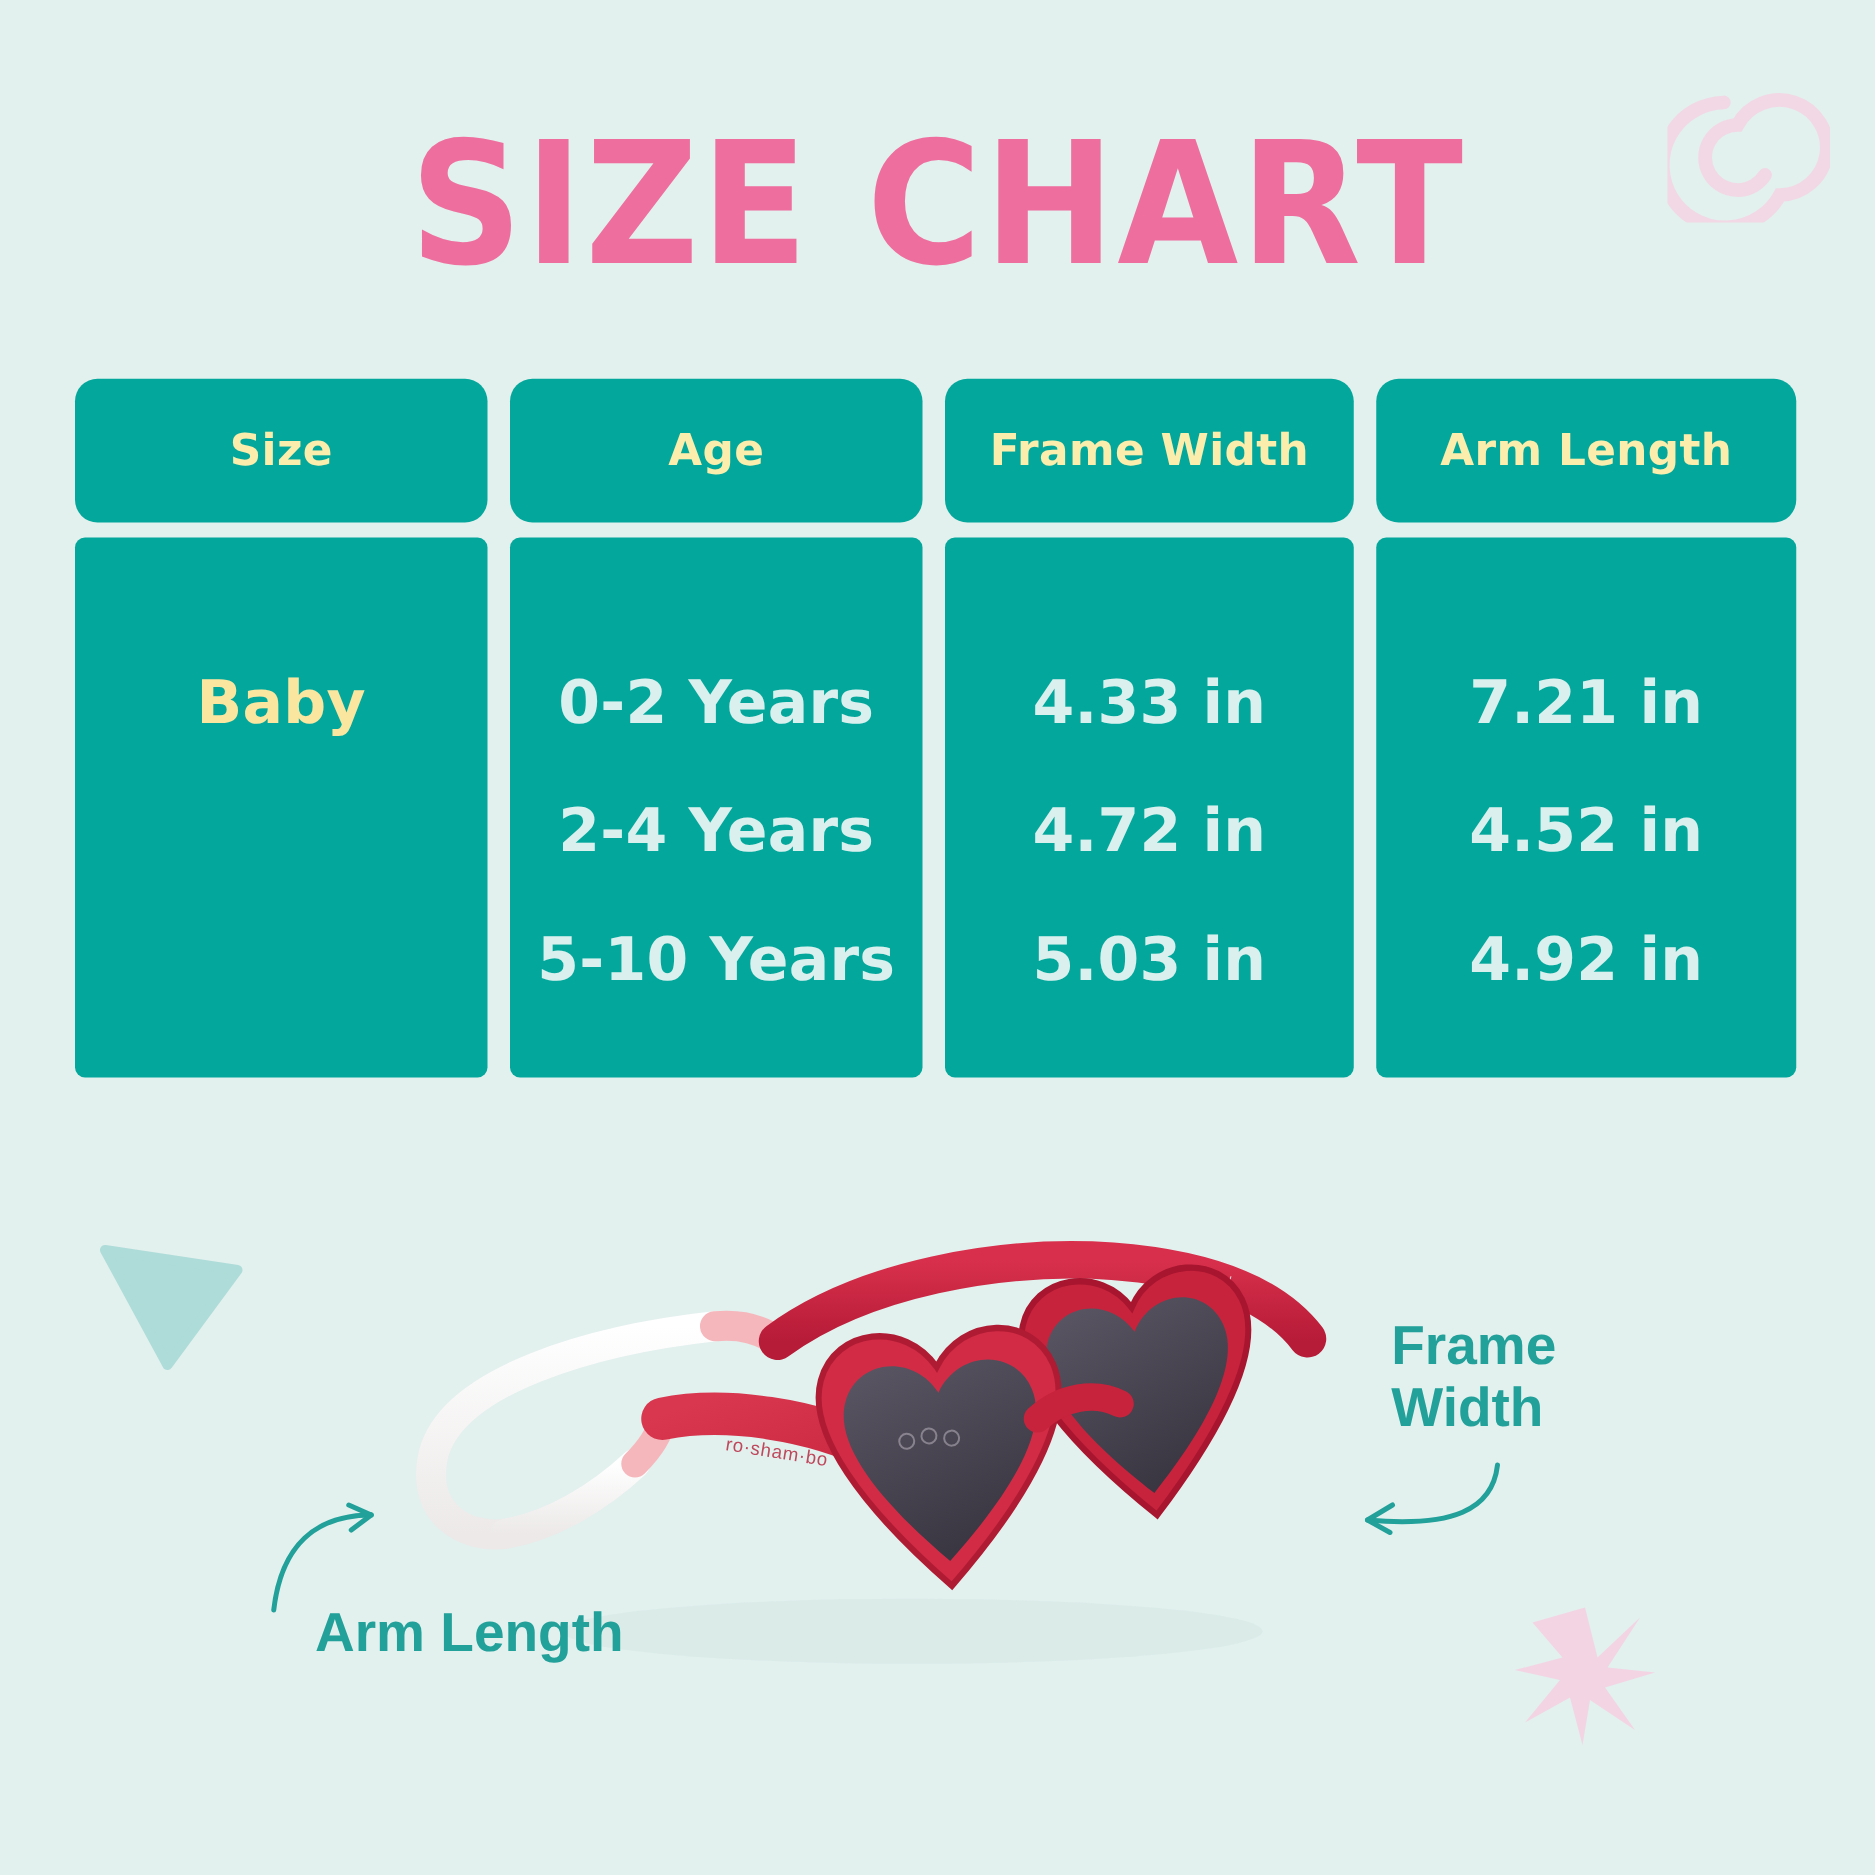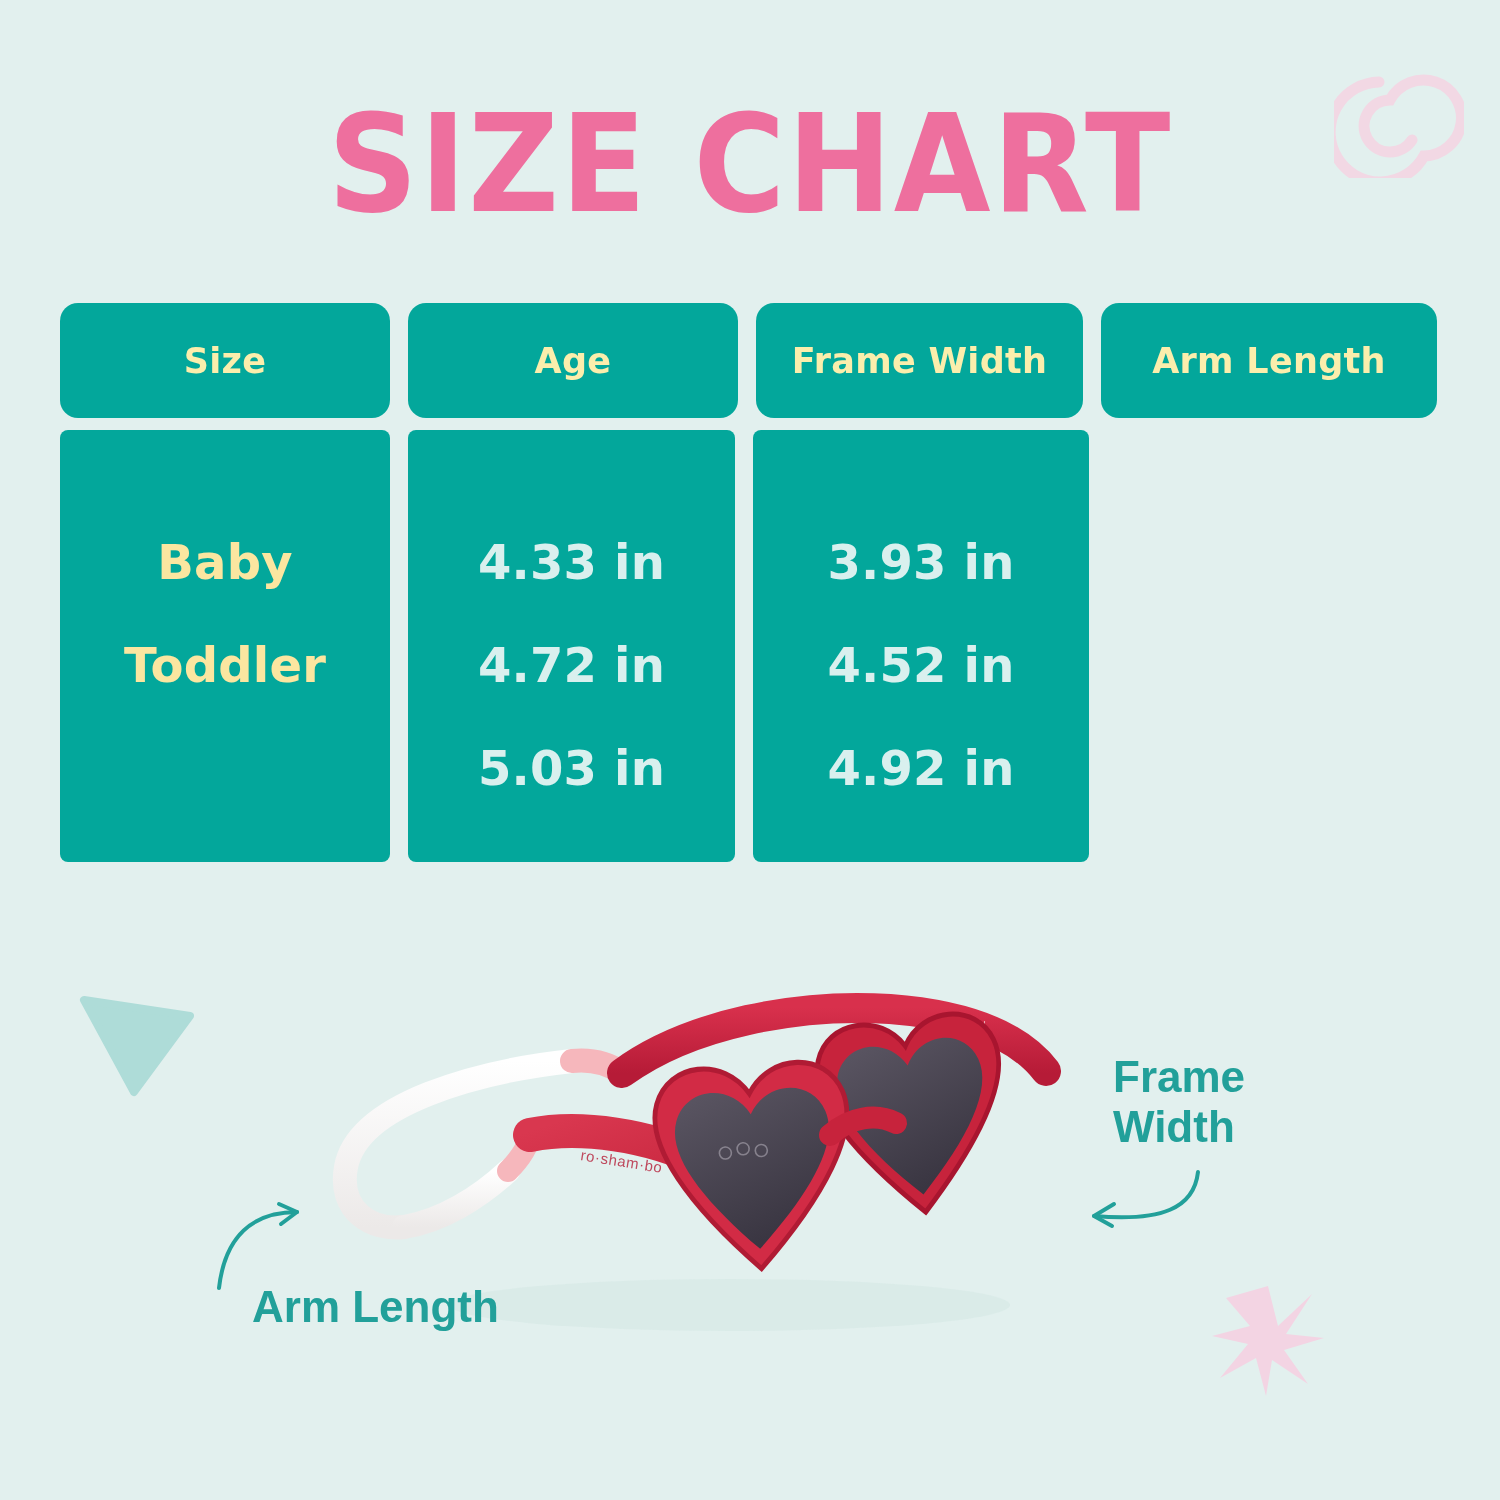--- a/index.html
+++ b/index.html
@@ -135,32 +135,36 @@
       </div>
       <div class="cell c4">
         <span class="hdr-text">Arm Length</span>
       </div>
     </div>
 
     <div class="row" id="body-row">
 
       <div class="bcell c1">
         <div class="bval size-val">Baby</div>
-        <div class="bval size-val">Toddler</div>
-      </div>
-
+      </div>
+
+      <div class="bcell c2">
+        <div class="bval plain-val">0-2 Years</div>
+        <div class="bval plain-val">2-4 Years</div>
+        <div class="bval plain-val">5-10 Years</div>
+      </div>
 
       <div class="bcell c3">
         <div class="bval plain-val">4.33 in</div>
         <div class="bval plain-val">4.72 in</div>
         <div class="bval plain-val">5.03 in</div>
       </div>
 
       <div class="bcell c4">
-        <div class="bval plain-val">3.93 in</div>
+        <div class="bval plain-val">7.21 in</div>
         <div class="bval plain-val">4.52 in</div>
         <div class="bval plain-val">4.92 in</div>
       </div>
 
     </div>
   </div>
 
   <div id="photo">
     <svg viewBox="0 0 790 365" width="790" height="365">
       <defs>

